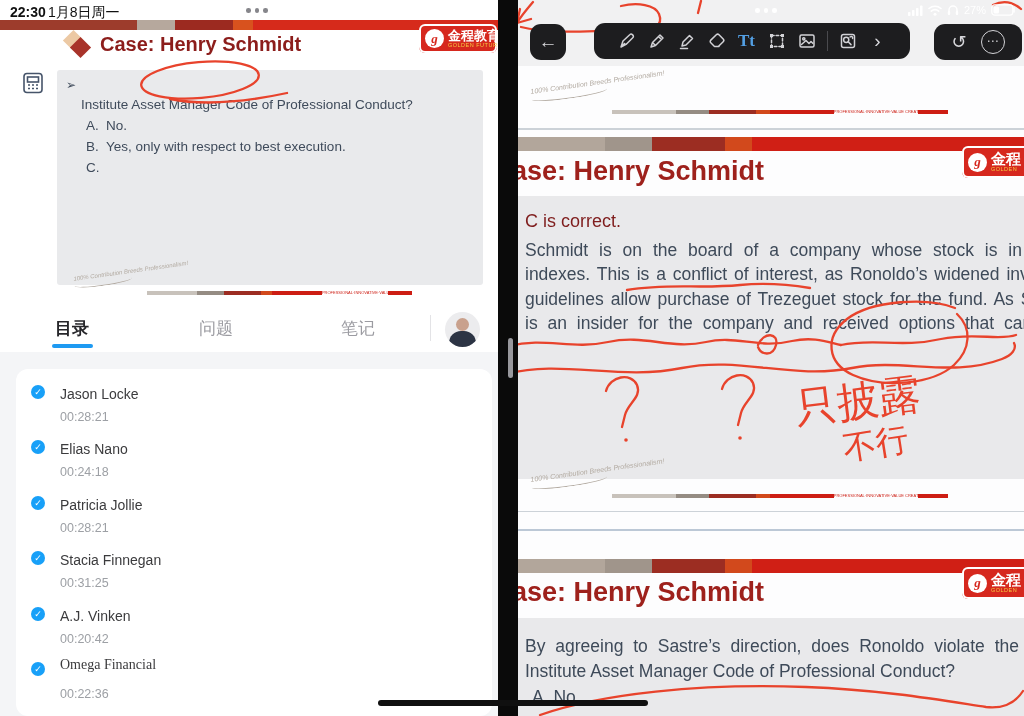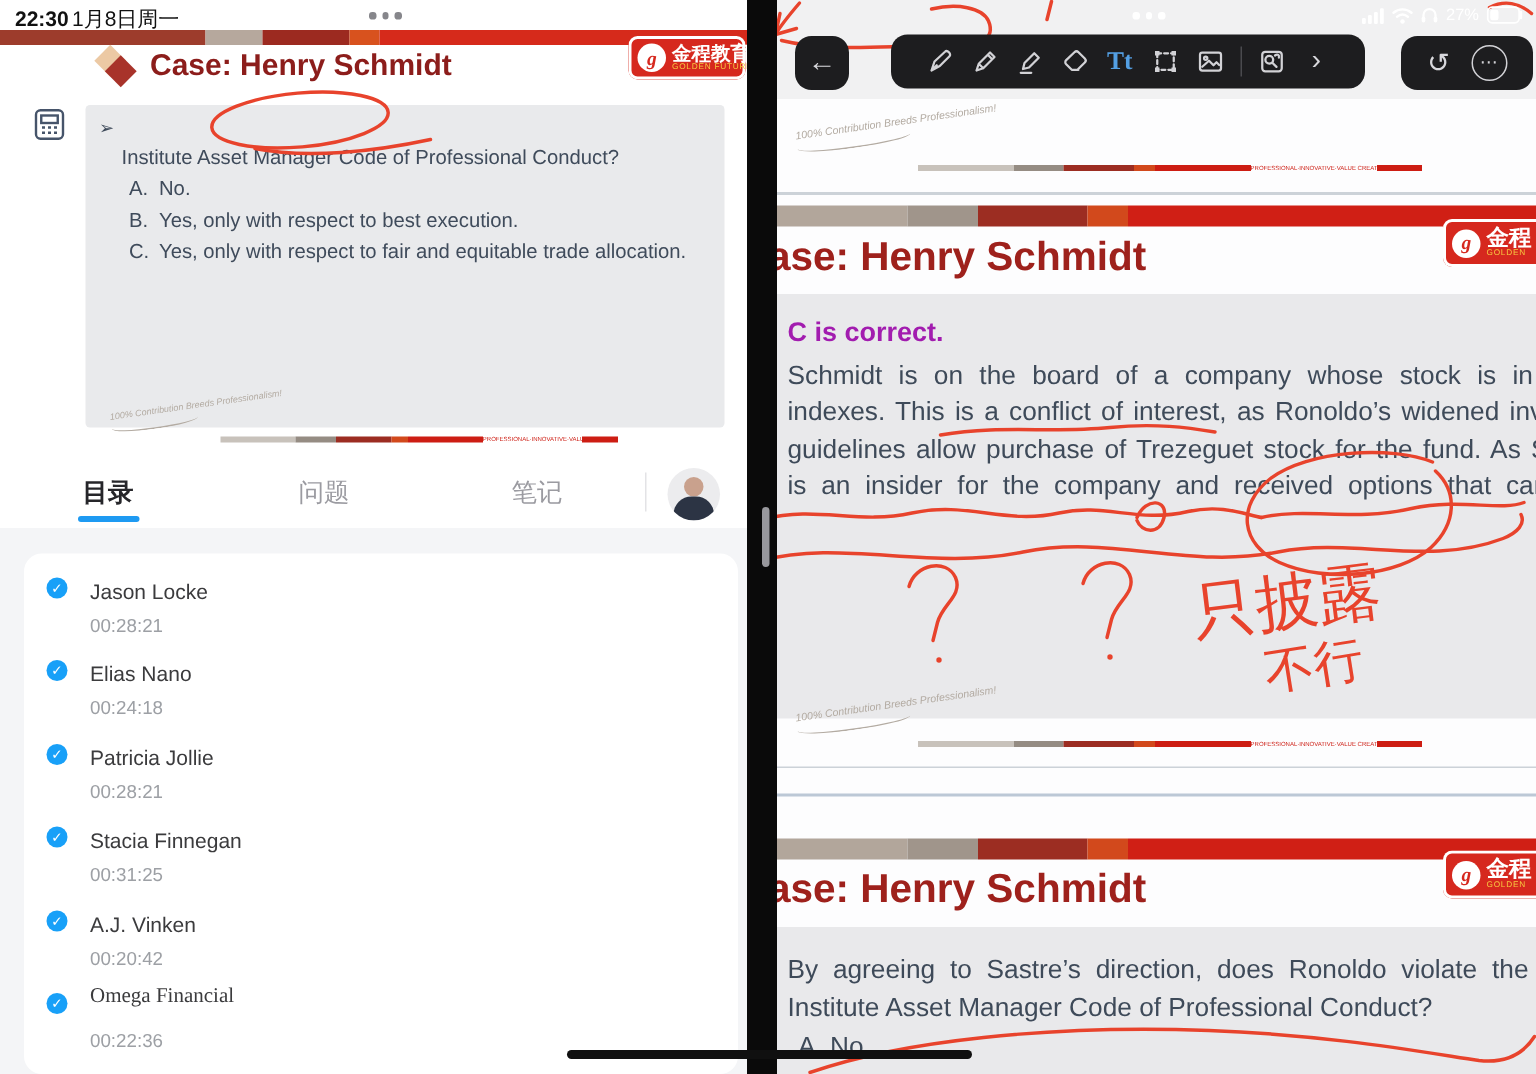--- a/index.html
+++ b/index.html
@@ -50,21 +50,21 @@
   #left-edge-strip{left:498px;top:0;width:7px;height:716px;background:#e2e2e4;z-index:24;}
   #divider-handle{left:508px;top:338px;width:5px;height:40px;background:#98989d;border-radius:2.5px;z-index:26;}
   
   #right-pane{left:518px;top:0;width:506px;height:716px;background:#f1f1f2;}
   .page{background:#fdfdfe;}
   .slide-banner{display:flex;height:14px;}
   .slide-banner span{display:block;height:100%;}
   .slide-title{font-size:27px;font-weight:bold;color:#9e211c;white-space:nowrap;}
   .gray-panel{background:#e9e9eb;}
   .slide-body{font-size:17.5px;color:#3e4a59;white-space:nowrap;}
-  .verdict{font-weight:bold;color:#a21caf;font-size:18px;}
+  .verdict{font-weight:normal;color:#7f1d1d;font-size:18px;}
   .sep1{background:#ccd2d8;}
   .sep2{background:#bcc8d6;}
   
   .pill{background:#1d1d1f;border-radius:11px;display:flex;align-items:center;justify-content:center;z-index:10;}
   .tool{width:28px;height:36px;display:flex;align-items:center;justify-content:center;color:#d2d2d6;}
   .tool svg{stroke:#d2d2d6;fill:none;stroke-width:1.5;stroke-linecap:round;stroke-linejoin:round;}
   .tool-tt{color:#539fe3;font-weight:bold;font-size:17px;font-family:"Liberation Serif",serif;}
   .tool-divider{width:1px;height:20px;background:#4a4a4e;margin:0 4px;}
   .arrow-glyph{color:#d8d8dc;font-size:19px;}
   .more-circle{width:22px;height:22px;border:1.5px solid #d2d2d6;border-radius:50%;
@@ -121,21 +121,20 @@
     </div>
 
     <div class="abs q-panel" style="left:57px;top:70px;width:426px;height:215px;"></div>
     <div class="abs q-bullet" style="left:66px;top:78px;">➢</div>
     <div class="abs q-text" style="left:81px;top:97px;">Institute Asset Manager Code of Professional Conduct?</div>
     <div class="abs q-text" style="left:86px;top:118px;">A.</div>
     <div class="abs q-text" style="left:106px;top:118px;">No.</div>
     <div class="abs q-text" style="left:86px;top:139px;">B.</div>
     <div class="abs q-text" style="left:106px;top:139px;">Yes, only with respect to best execution.</div>
     <div class="abs q-text" style="left:86px;top:160px;">C.</div>
-    <div class="abs q-text" style="left:106px;top:160px;">Yes, only with respect to fair and equitable trade allocation.</div>
 
     <div class="abs wm" style="left:73px;top:276px;font-size:6px;">
       <span>100% Contribution Breeds Professionalism!</span>
       <div class="wm-swoosh" style="width:58px;height:7px;"></div>
     </div>
     <div class="abs fbar" style="left:147px;top:290px;width:265px;">
       <span class="fb1"></span>
         <span class="fb2"></span>
         <span class="fb3"></span>
         <span class="fb4"></span>

